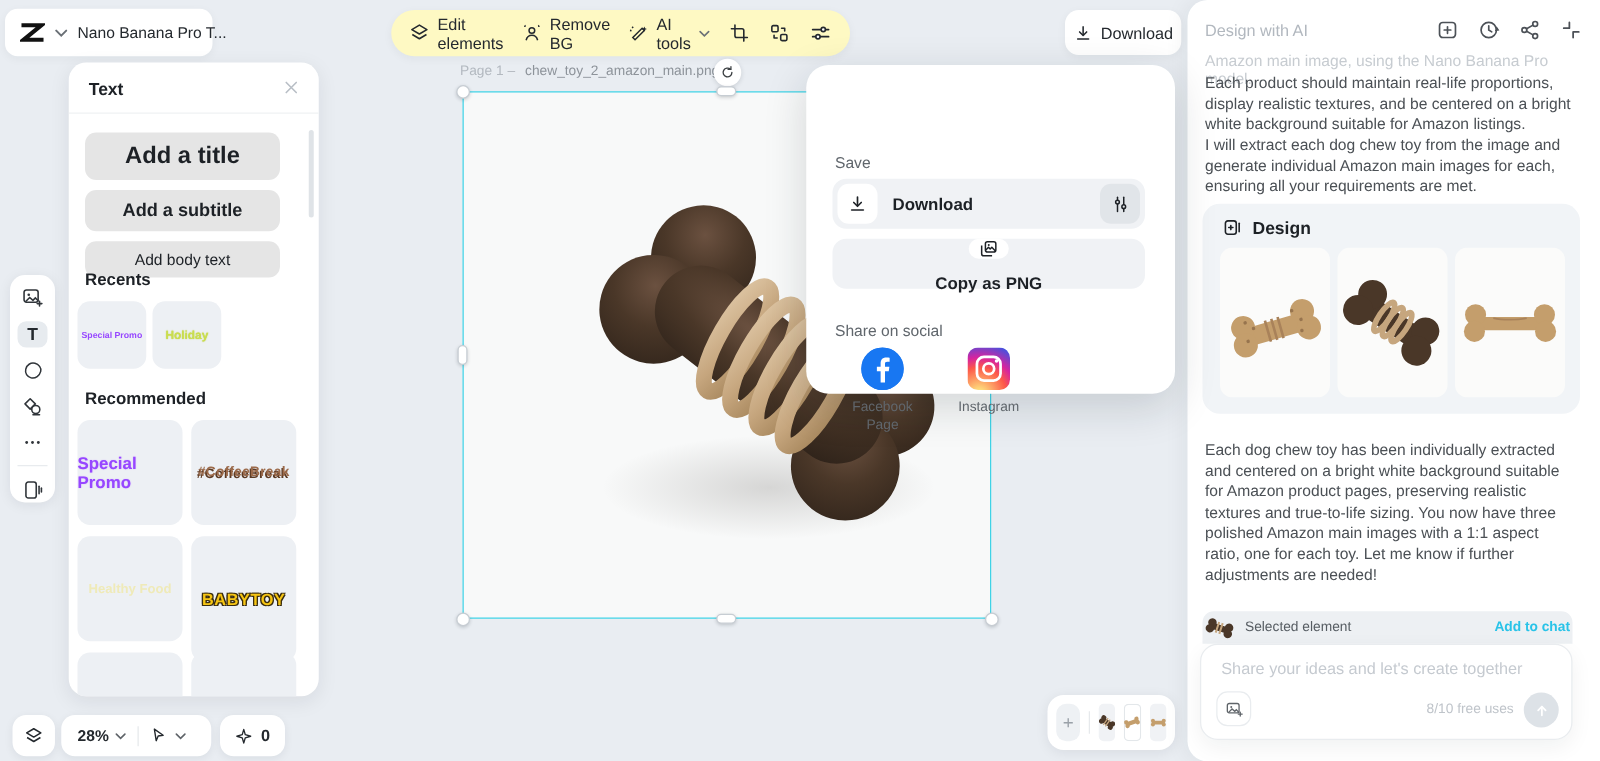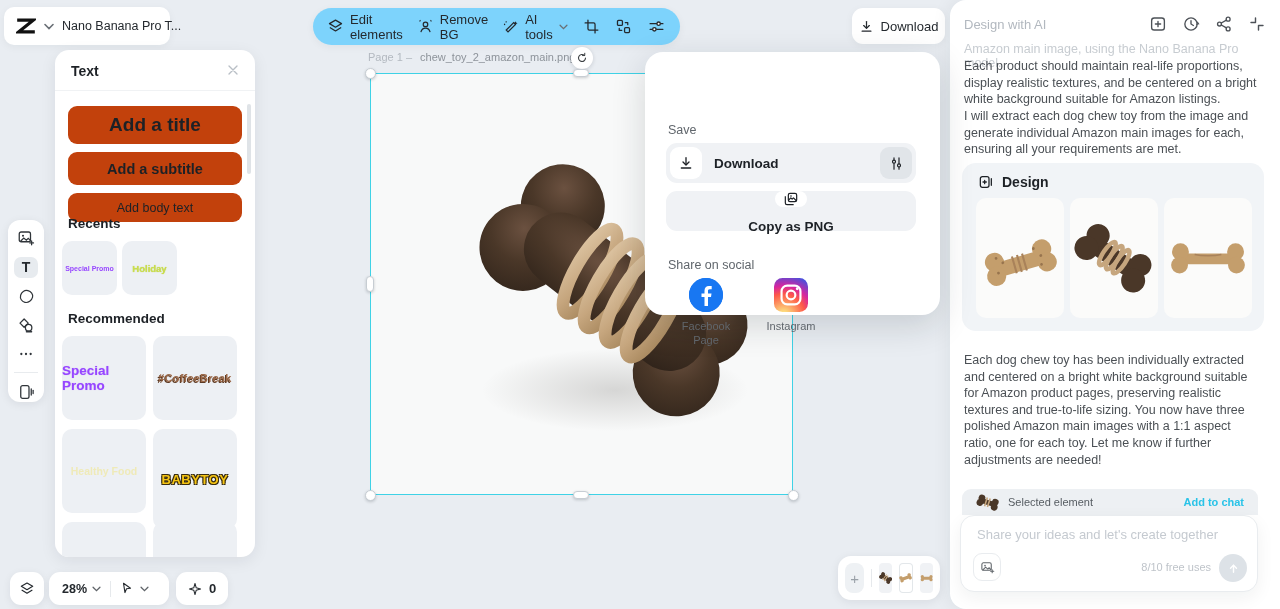--- a/index.html
+++ b/index.html
@@ -5,38 +5,38 @@
   * { margin:0; padding:0; box-sizing:border-box; }
   html,body { width:1280px; height:609px; }
   body { font-family:"Liberation Sans", sans-serif; background:#e9edf2; }
   .stage { position:relative; width:1280px; height:609px; overflow:hidden; background:#e9edf2; }
   .abs { position:absolute; }
   svg { display:block; }
 
   
   .doc-pill { left:4px; top:7px; width:166px; height:38px; border-radius:10px; display:flex; align-items:center; gap:8px; padding:0 12px; background:#fff; box-shadow:0 2px 8px rgba(20,30,40,.05); }
   .doc-title { font-size:12.5px; color:#24292e; white-space:nowrap; }
-  .main-toolbar { left:313px; top:8px; width:367px; height:37px; border-radius:20px; background:#7dd3fc; display:flex; align-items:center; padding:0 14px; gap:14px; box-shadow:0 2px 8px rgba(20,30,40,.05); }
+  .main-toolbar { left:313px; top:8px; width:367px; height:37px; border-radius:20px; background:#fef9c3; display:flex; align-items:center; padding:0 14px; gap:14px; box-shadow:0 2px 8px rgba(20,30,40,.05); }
   .tool-item { display:flex; align-items:center; gap:6px; font-size:13px; color:#24292e; font-weight:500; cursor:pointer; }
   .tool-icon-btn { width:26px; height:26px; display:flex; align-items:center; justify-content:center; border-radius:8px; cursor:pointer; }
   .download-pill { left:852px; top:8px; width:93px; height:36px; border-radius:11px; background:#fff; display:flex; align-items:center; justify-content:center; gap:7px; font-size:13px; font-weight:500; color:#24292e; box-shadow:0 2px 8px rgba(20,30,40,.05); cursor:pointer; }
 
   
   .left-rail { left:8px; top:220px; width:36px; height:182px; border-radius:12px; background:#fff; box-shadow:0 2px 10px rgba(20,30,40,.08); display:flex; flex-direction:column; align-items:center; padding-top:8px; gap:8px; }
   .rail-btn { width:24px; height:24px; display:flex; align-items:center; justify-content:center; border-radius:7px; color:#30353a; cursor:pointer; }
   .rail-btn.sel { background:#e7ebef; }
   .rail-t { font-size:14px; font-weight:bold; color:#24292e; }
   .rail-div { width:24px; height:1px; background:#e8ebee; }
 
   
   .text-panel { left:55px; top:50px; width:200px; height:507px; border-radius:14px; background:#fff; box-shadow:0 4px 16px rgba(20,30,40,.08); overflow:hidden;padding-left:36px; }
   .tp-head { position:absolute; left:16px; top:13px; font-size:14px; font-weight:bold; color:#1d2126; }
   .tp-close { position:absolute; right:12px; top:12px; width:18px; height:18px; color:#b9bfc6; cursor:pointer; }
   .tp-div { position:absolute; left:0; top:40px; width:100%; height:1px; background:#f0f2f4; }
-  .tp-btn { position:absolute; left:13px; width:174px; background:#c2410c; border-radius:9px; display:flex; align-items:center; justify-content:center; color:#1d2126; cursor:pointer; }
+  .tp-btn { position:absolute; left:13px; width:156px; background:#e5e5e5; border-radius:9px; display:flex; align-items:center; justify-content:center; color:#1d2126; cursor:pointer; }
   .tp-label { position:absolute; left:13px; font-size:13.5px; font-weight:bold; color:#1d2126; }
   .thumb { position:absolute; background:#edf0f4; border-radius:10px; display:flex; align-items:center; justify-content:center; overflow:hidden; cursor:pointer; }
   .tp-scroll { position:absolute; right:4px; top:54px; width:4px; height:70px; border-radius:2px; background:#dfe3e7; }
 
   .lbl-special-sm { font-size:7px; font-weight:bold; color:#9747ff; }
   .lbl-holiday { font-size:9.5px; font-weight:bold; color:#cade4e; text-shadow:0 0 1px #b8cc3c; }
   .lbl-special-lg { font-size:13.5px; font-weight:bold; color:#9747ff; text-shadow:0 0 1px #c9a4ff; }
   .lbl-coffee { font-size:11px; font-weight:bold; color:#9c6a4a; text-shadow:-1px 1px 0 #5c3a24; letter-spacing:.2px; }
   .lbl-healthy { font-size:10.5px; font-weight:bold; color:#efeab8; }
   .lbl-babytoy { font-size:13px; font-weight:bold; color:#f6c513; text-shadow:-1px 1px 0 #3a2d10, 1px 1px 0 #3a2d10, 1px -1px 0 #3a2d10, -1px -1px 0 #3a2d10; letter-spacing:.5px; }
@@ -79,21 +79,21 @@
   .ai-panel { left:950px; top:0; width:330px; height:609px; background:#fff; border-radius:16px 0 0 16px; box-shadow:-4px 0 16px rgba(20,30,40,.05); z-index:4; }
   .ai-head { position:absolute; left:14px; top:17px; font-size:13px; color:#b2b8bf; }
   .ai-head-icons { position:absolute; right:14px; top:15px; display:flex; gap:15px; color:#4c5157; }
   .ai-head-icons .hicon { width:18px; height:18px; cursor:pointer; }
   .ai-faded { position:absolute; left:14px; top:42px; width:296px; font-size:12.5px; color:#c7ccd1; }
   .ai-para { position:absolute; left:14px; width:294px; font-size:12.5px; line-height:16.6px; color:#4b5055; }
   .design-card { position:absolute; left:12px; top:163px; width:302px; height:168px; border-radius:14px; background:#f1f4f7; }
   .dc-title { position:absolute; left:16px; top:11px; display:flex; align-items:flex-start; gap:8px; font-size:14px; font-weight:bold; color:#1d2126; }
   .dc-thumbs { position:absolute; left:14px; top:35px; display:flex; gap:6px; width:278px; overflow:hidden; }
   .dc-thumb { width:88px; height:120px; border-radius:10px; background:#fbfbfa; flex:0 0 auto; display:flex; align-items:center; justify-content:center; cursor:pointer; }
-  .sel-bar { position:absolute; left:12px; top:489px; width:296px; height:26px; border-radius:9px 9px 0 0; background:#edf0f3; display:flex; align-items:center; padding:0 14px; gap:8px; }
+  .sel-bar { position:absolute; left:12px; top:489px; width:296px; height:26px; border-radius:9px 9px 0 0; background:#edf0f3; display:flex; align-items:center; padding:0 2px; gap:8px; }
   .sel-label { font-size:11px; color:#565c62; flex:1; }
   .add-chat { font-size:11px; font-weight:bold; color:#29c3e8; cursor:pointer; }
   .chat-card { position:absolute; left:10px; top:515px; width:298px; height:77px; border-radius:14px; background:#fff; border:1px solid #e9ecef; box-shadow:0 6px 18px rgba(20,30,40,.06); }
   .chat-input { position:absolute; left:16px; top:11px; width:260px; border:none; outline:none; font-size:13px; color:#3c4043; font-family:"Liberation Sans",sans-serif; background:transparent; }
   .chat-input::placeholder { color:#c5cad0; }
   .chat-addimg { position:absolute; left:12px; bottom:10px; width:28px; height:28px; border-radius:9px; border:1px solid #e9ecef; background:#fff; display:flex; align-items:center; justify-content:center; color:#5f6469; cursor:pointer; }
   .free-uses { position:absolute; right:46px; bottom:18px; font-size:11px; color:#bfc4ca; }
   .send-btn { position:absolute; right:10px; bottom:9px; width:28px; height:28px; border-radius:50%; background:#dde2e7; display:flex; align-items:center; justify-content:center; color:#fff; cursor:pointer; }
 </style>
 </head>

